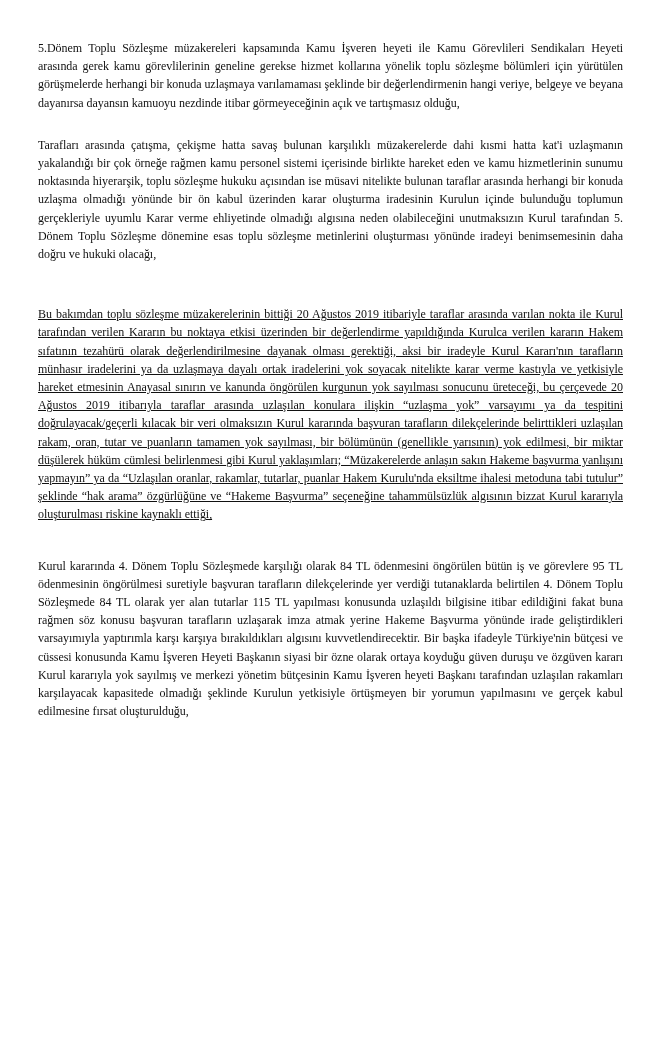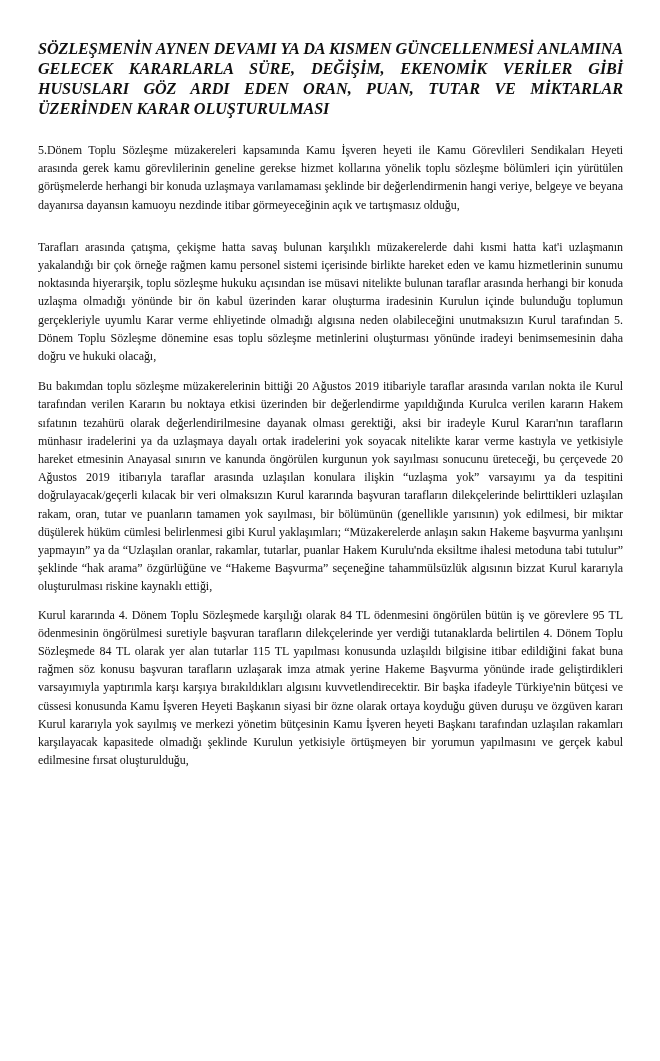--- a/index.html
+++ b/index.html
@@ -31,28 +31,27 @@
       margin: 0 0 22px 0;
       letter-spacing: -0.1px;
     }
     .para {
       font-size: 12px;
       line-height: 18.2px;
       text-align: justify;
       margin: 0 0 24px 0;
       letter-spacing: -0.05px;
     }
-    .para.p2 { margin-bottom: 12px; }
-    .para.p3 { margin-bottom: 10px; }
+    .para.p2 { margin-bottom: 42px; }
+    .para.p3 { margin-bottom: 33px; text-decoration: underline; }
   </style>
 </head>
 <body>
 
 <div class="page">
-  <h1 class="heading">SÖZLEŞMENİN AYNEN DEVAMI YA DA KISMEN GÜNCELLENMESİ ANLAMINA GELECEK KARARLARLA SÜRE, DEĞİŞİM, EKENOMİK VERİLER GİBİ HUSUSLARI GÖZ ARDI EDEN ORAN, PUAN, TUTAR VE MİKTARLAR ÜZERİNDEN KARAR OLUŞTURULMASI</h1>
 
   <p class="para p1">5.Dönem Toplu Sözleşme müzakereleri kapsamında Kamu İşveren heyeti ile Kamu Görevlileri Sendikaları Heyeti arasında gerek kamu görevlilerinin geneline gerekse hizmet kollarına yönelik toplu sözleşme bölümleri için yürütülen görüşmelerde herhangi bir konuda uzlaşmaya varılamaması şeklinde bir değerlendirmenin hangi veriye, belgeye ve beyana dayanırsa dayansın kamuoyu nezdinde itibar görmeyeceğinin açık ve tartışmasız olduğu,</p>
 
   <p class="para p2">Tarafları arasında çatışma, çekişme hatta savaş bulunan karşılıklı müzakerelerde dahi  kısmi hatta kat'i uzlaşmanın yakalandığı bir çok örneğe rağmen kamu personel sistemi içerisinde birlikte hareket eden ve kamu hizmetlerinin sunumu noktasında hiyerarşik, toplu sözleşme hukuku açısından ise müsavi nitelikte bulunan taraflar arasında herhangi bir konuda uzlaşma olmadığı yönünde bir ön kabul üzerinden karar oluşturma iradesinin Kurulun içinde bulunduğu toplumun gerçekleriyle uyumlu Karar verme ehliyetinde olmadığı algısına neden olabileceğini unutmaksızın Kurul tarafından 5. Dönem Toplu Sözleşme dönemine esas toplu sözleşme metinlerini oluşturması yönünde iradeyi benimsemesinin daha doğru ve hukuki olacağı,</p>
 
   <p class="para p3">Bu bakımdan toplu sözleşme müzakerelerinin bittiği 20 Ağustos 2019 itibariyle taraflar arasında varılan nokta ile Kurul tarafından verilen Kararın bu noktaya etkisi üzerinden bir değerlendirme yapıldığında Kurulca verilen kararın Hakem sıfatının tezahürü olarak değerlendirilmesine dayanak olması gerektiği, aksi bir iradeyle Kurul Kararı'nın tarafların münhasır iradelerini ya da uzlaşmaya dayalı ortak iradelerini yok soyacak nitelikte karar verme kastıyla ve yetkisiyle hareket etmesinin Anayasal sınırın ve kanunda öngörülen kurgunun yok sayılması sonucunu üreteceği, bu çerçevede 20 Ağustos 2019 itibarıyla taraflar arasında uzlaşılan konulara ilişkin “uzlaşma yok” varsayımı ya da tespitini doğrulayacak/geçerli kılacak bir veri olmaksızın Kurul kararında başvuran tarafların dilekçelerinde belirttikleri uzlaşılan rakam, oran, tutar ve puanların tamamen yok sayılması, bir bölümünün (genellikle yarısının) yok edilmesi, bir miktar düşülerek hüküm cümlesi belirlenmesi gibi Kurul yaklaşımları; “Müzakerelerde anlaşın sakın Hakeme başvurma yanlışını yapmayın” ya da “Uzlaşılan oranlar, rakamlar, tutarlar, puanlar Hakem Kurulu'nda eksiltme ihalesi  metoduna tabi tutulur” şeklinde “hak arama” özgürlüğüne ve “Hakeme Başvurma” seçeneğine tahammülsüzlük algısının bizzat Kurul kararıyla oluşturulması riskine kaynaklı ettiği,</p>
 
   <p class="para p4">Kurul kararında 4. Dönem Toplu Sözleşmede karşılığı olarak 84 TL ödenmesini öngörülen bütün iş ve görevlere 95 TL ödenmesinin öngörülmesi suretiyle başvuran tarafların dilekçelerinde yer verdiği tutanaklarda belirtilen 4. Dönem Toplu Sözleşmede 84 TL  olarak yer alan tutarlar 115 TL yapılması konusunda uzlaşıldı bilgisine itibar edildiğini fakat buna rağmen söz konusu  başvuran tarafların uzlaşarak imza atmak yerine Hakeme Başvurma yönünde irade geliştirdikleri varsayımıyla yaptırımla karşı karşıya bırakıldıkları algısını kuvvetlendirecektir. Bir başka ifadeyle Türkiye'nin bütçesi ve cüssesi konusunda Kamu İşveren Heyeti Başkanın siyasi bir özne olarak ortaya koyduğu güven duruşu ve özgüven kararı Kurul kararıyla yok sayılmış ve merkezi yönetim bütçesinin Kamu İşveren heyeti Başkanı tarafından uzlaşılan rakamları karşılayacak kapasitede olmadığı şeklinde Kurulun yetkisiyle örtüşmeyen bir yorumun yapılmasını ve gerçek kabul edilmesine fırsat oluşturulduğu,</p>
 </div>
 

